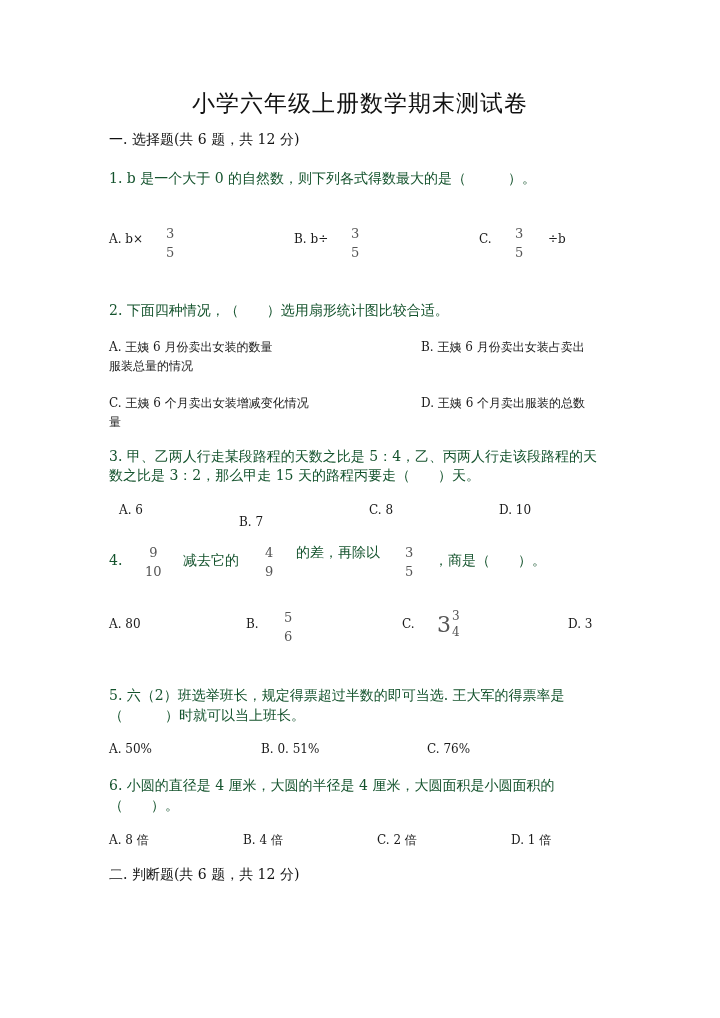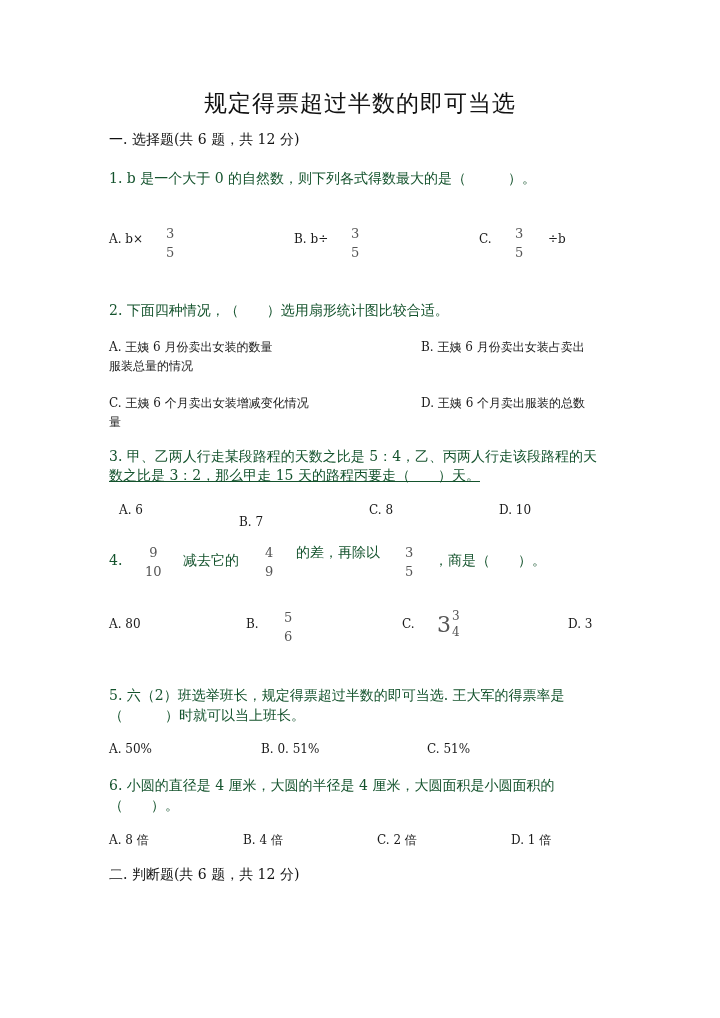--- a/index.html
+++ b/index.html
@@ -18,21 +18,21 @@
            font-family:"DejaVu Serif", serif; }
   .mixed .whole { font-size:22px; }
   .mixed .frac2 { display:inline-flex; flex-direction:column; align-items:center;
                   font-size:12px; line-height:1; margin-left:1px; }
   .mixed .frac2 .num { padding-bottom:2px; }
   .mixed .frac2 .den { padding-top:2px; }
 </style>
 </head>
 <body>
 
-<div class="abs title" style="left:0; width:720px; text-align:center; top:88px;">规定得票超过半数的即可当选</div>
+<div class="abs title" style="left:0; width:720px; text-align:center; top:88px;">小学六年级上册数学期末测试卷</div>
 
 <div class="abs section" style="left:109px; top:131px;">一. 选择题(共 6 题，共 12 分)</div>
 
 <div>
   <div class="abs q" style="left:109px; top:170px;">1. b 是一个大于 0 的自然数，则下列各式得数最大的是（　　　）。</div>
   <div class="abs opt" style="left:109px; top:232px;">A. b×</div>
   <div class="frac" style="left:164px; top:227px;">
     <span class="num">3</span>
     <span class="den">5</span>
   </div>
@@ -54,21 +54,21 @@
   <div class="abs opt" style="left:109px; top:339px;">A. 王姨 6 月份卖出女装的数量</div>
   <div class="abs opt" style="left:421px; top:339px;">B. 王姨 6 月份卖出女装占卖出</div>
   <div class="abs opt" style="left:109px; top:358px;">服装总量的情况</div>
   <div class="abs opt" style="left:109px; top:395px;">C. 王姨 6 个月卖出女装增减变化情况</div>
   <div class="abs opt" style="left:421px; top:395px;">D. 王姨 6 个月卖出服装的总数</div>
   <div class="abs opt" style="left:109px; top:414px;">量</div>
 </div>
 
 <div>
   <div class="abs q" style="left:109px; top:448px;">3. 甲、乙两人行走某段路程的天数之比是 5：4，乙、丙两人行走该段路程的天</div>
-  <div class="abs q" style="left:109px; top:467px;text-decoration:underline;">数之比是 3：2，那么甲走 15 天的路程丙要走（　　）天。</div>
+  <div class="abs q" style="left:109px; top:467px;">数之比是 3：2，那么甲走 15 天的路程丙要走（　　）天。</div>
   <div class="abs opt" style="left:109px; top:503px;margin-left:10px;">A. 6</div>
   <div class="abs opt" style="left:239px; top:503px;margin-top:12px;">B. 7</div>
   <div class="abs opt" style="left:369px; top:503px;">C. 8</div>
   <div class="abs opt" style="left:499px; top:503px;">D. 10</div>
 </div>
 
 <div>
   <div class="abs q" style="left:109px; top:552px;">4.</div>
   <div class="frac" style="left:145px; top:546px;">
     <span class="num">9</span>
@@ -101,21 +101,21 @@
     </span>
   </div>
   <div class="abs opt" style="left:568px; top:617px;">D. 3</div>
 </div>
 
 <div>
   <div class="abs q" style="left:109px; top:687px;">5. 六（2）班选举班长，规定得票超过半数的即可当选. 王大军的得票率是</div>
   <div class="abs q" style="left:109px; top:707px;">（　　　）时就可以当上班长。</div>
   <div class="abs opt" style="left:109px; top:742px;">A. 50%</div>
   <div class="abs opt" style="left:261px; top:742px;">B. 0. 51%</div>
-  <div class="abs opt" style="left:427px; top:742px;">C. 51%</div>
+  <div class="abs opt" style="left:427px; top:742px;">C. 76%</div>
 </div>
 
 <div>
   <div class="abs q" style="left:109px; top:777px;">6. 小圆的直径是 4 厘米，大圆的半径是 4 厘米，大圆面积是小圆面积的</div>
   <div class="abs q" style="left:109px; top:797px;">（　　）。</div>
   <div class="abs opt" style="left:109px; top:832px;">A. 8 倍</div>
   <div class="abs opt" style="left:243px; top:832px;">B. 4 倍</div>
   <div class="abs opt" style="left:377px; top:832px;text-align:center;">C. 2 倍</div>
   <div class="abs opt" style="left:511px; top:832px;">D. 1 倍</div>
 </div>

